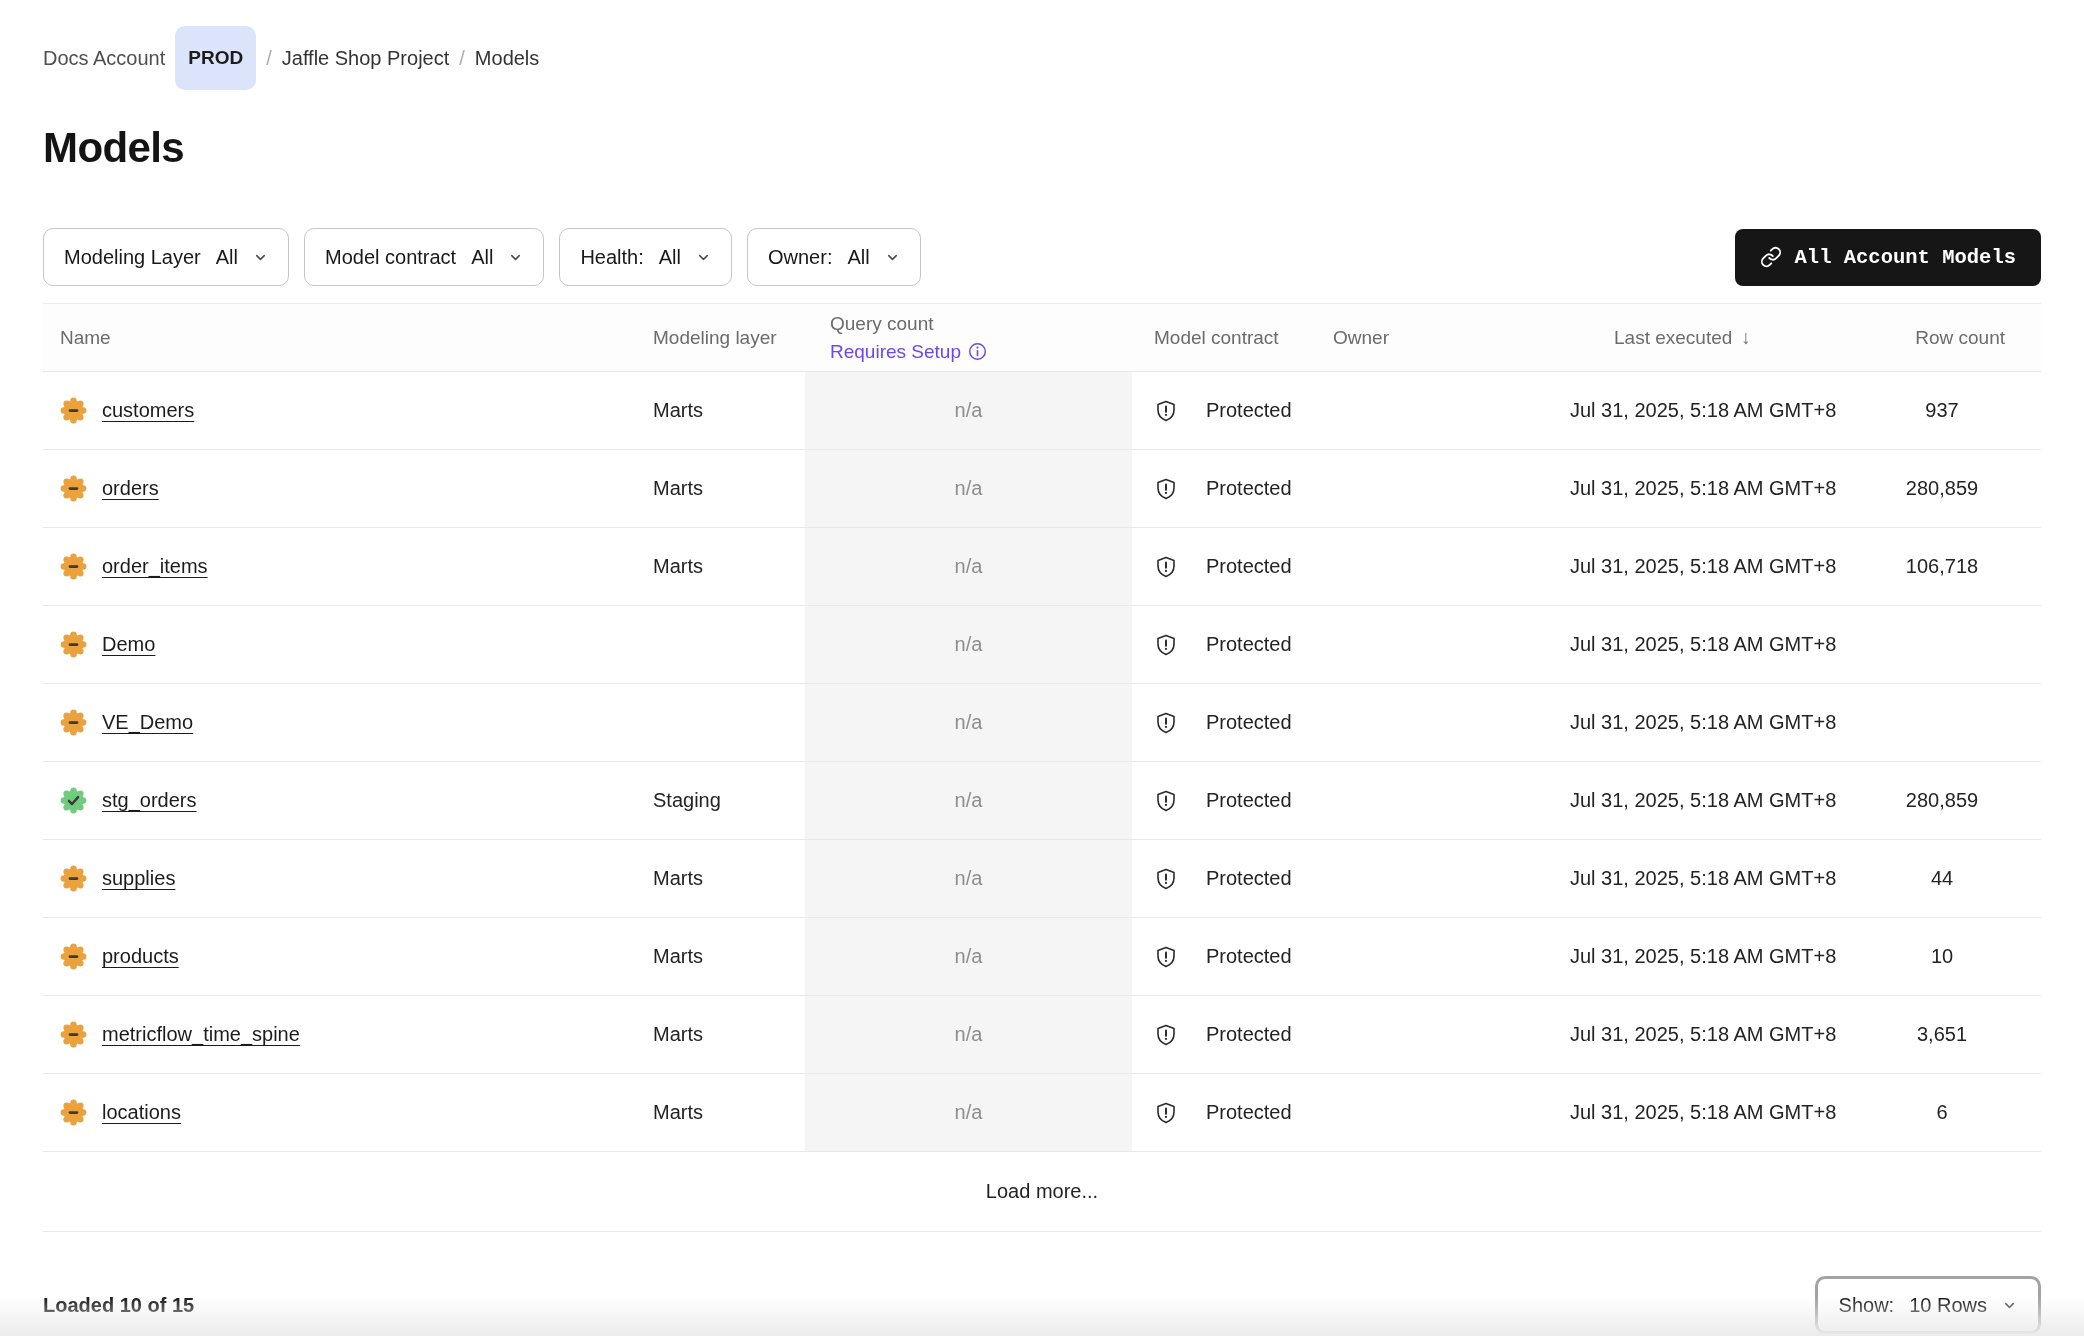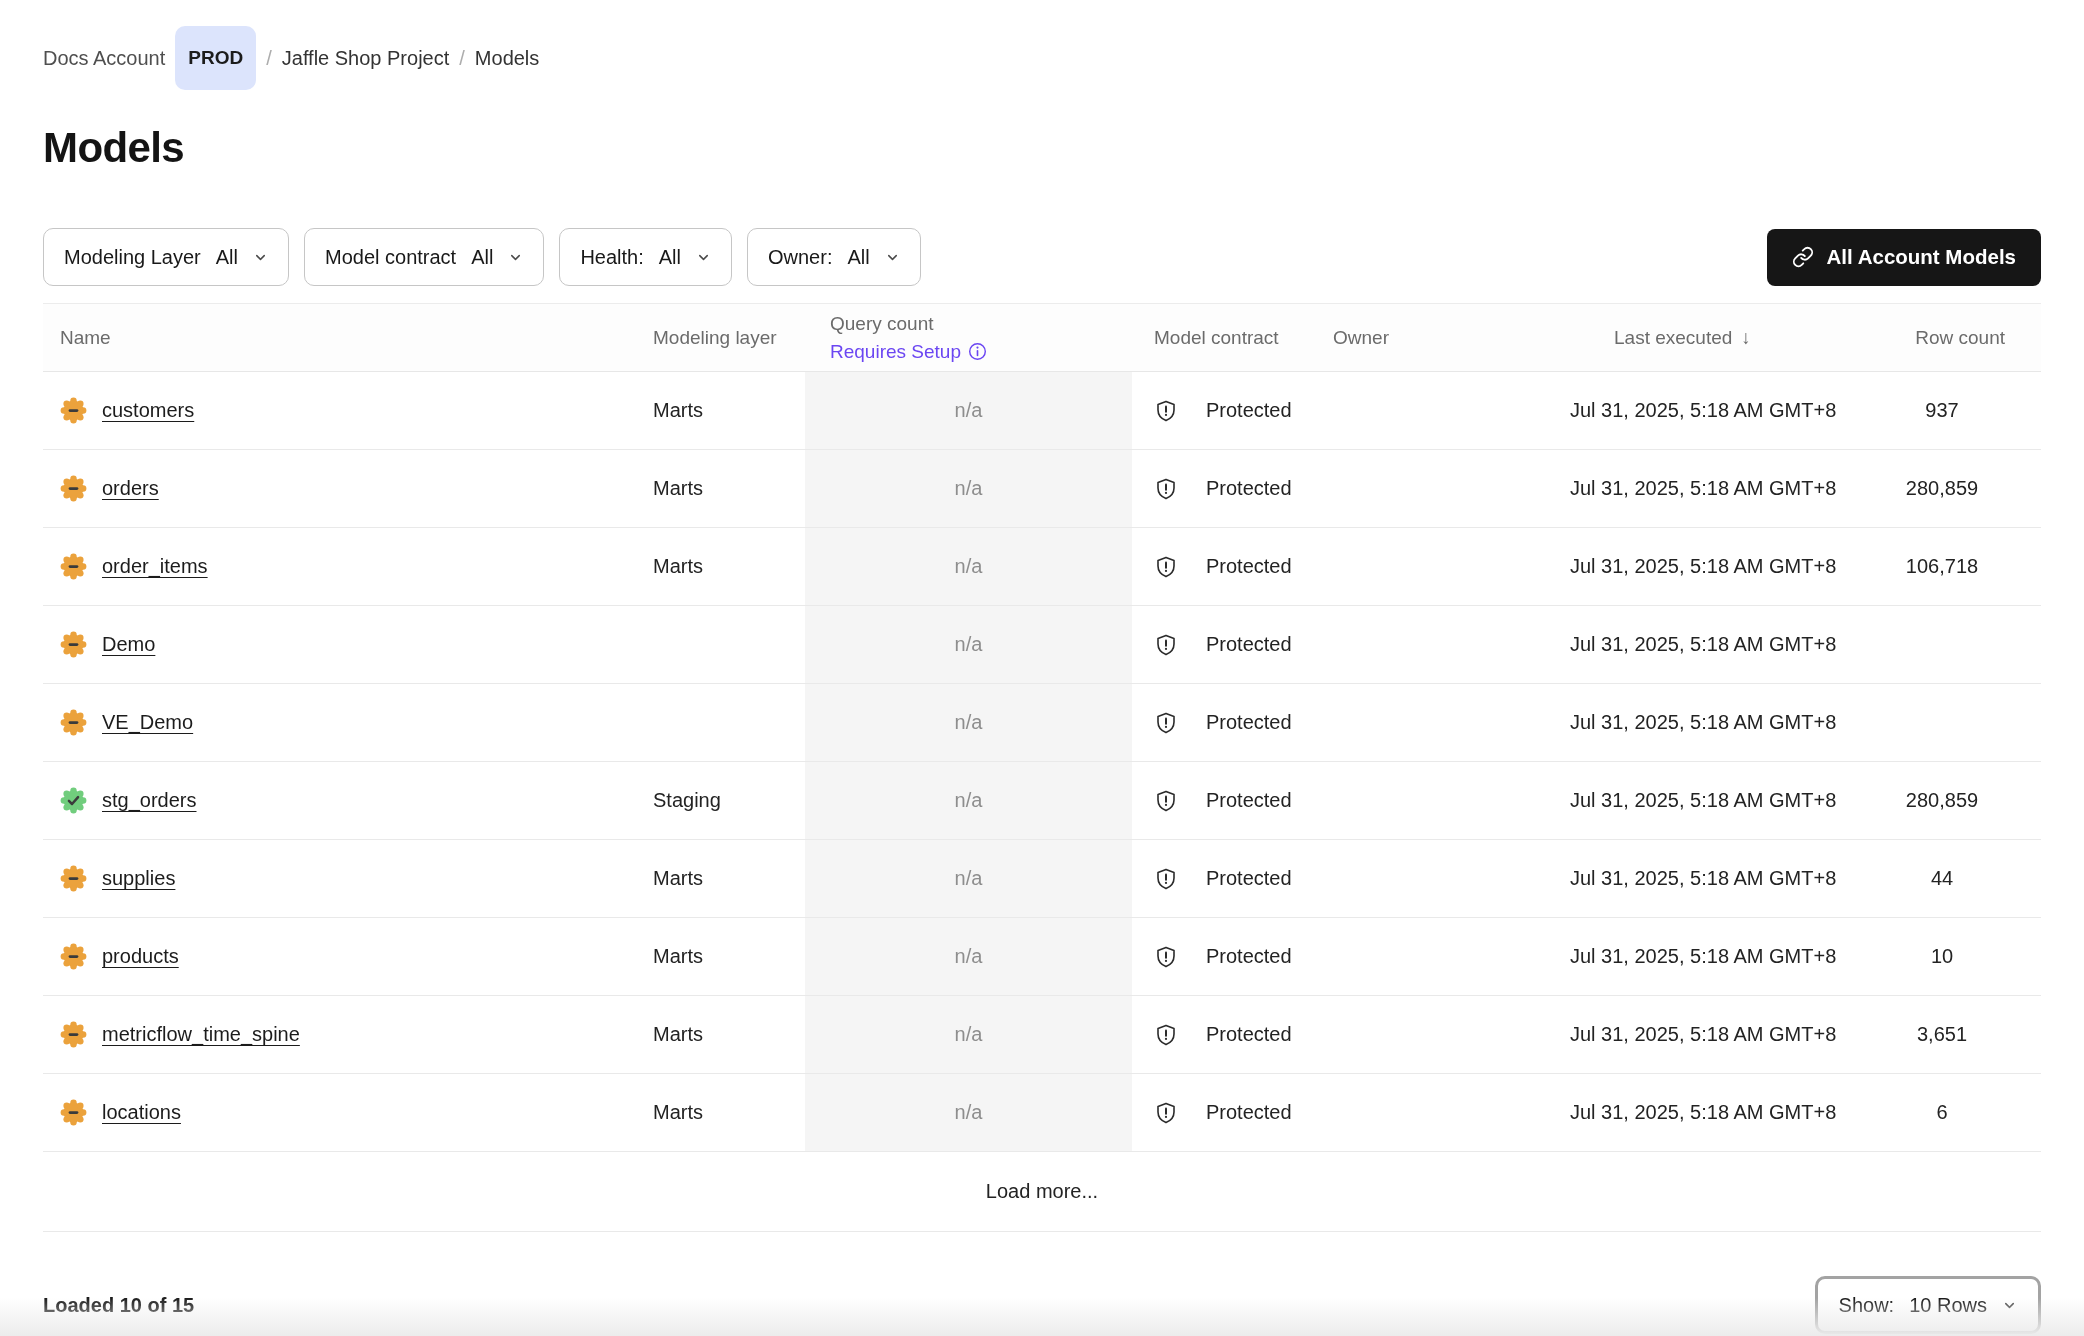--- a/index.html
+++ b/index.html
@@ -25,21 +25,21 @@
 
   
   .toolbar { margin-top:56px; display:flex; align-items:center; justify-content:space-between; }
   .filters { display:flex; gap:15px; }
   .filter-btn { display:flex; align-items:center; gap:15px; height:58px; padding:0 20px;
     border:1px solid #c6c6c6; border-radius:10px; background:#fff; font-size:20px; cursor:pointer; }
   .filter-btn .flabel { font-weight:500; color:#191919; white-space:nowrap; }
   .filter-btn .fvalue { color:#191919; }
   .chev svg { display:block; }
   .dark-btn { display:flex; align-items:center; gap:13px; height:57px; padding:0 25px;
-    background:var(--dark-btn); color:#fff; border:none; border-radius:8px; font-size:20.5px; font-weight:600; cursor:pointer; }
+    background:var(--dark-btn); color:#fff; border:none; border-radius:8px; font-size:20.5px; font-weight:600; cursor:pointer;font-family:Liberation Mono, monospace; }
   .dark-btn svg { display:block; }
 
   
   .table { margin-top:17px; }
   .thead, .trow { display:grid; grid-template-columns:1fr 160px 327px 196px 237px 290px 186px; align-items:center; }
   .thead { border-top:1px solid #ececec; border-bottom:1px solid #e7e7e7; min-height:63px; color:#6b6b6b; font-size:19px; background:#fdfdfd; }
   .th-name { padding-left:17px; }
   .th-layer { padding-left:8px; }
   .th-query { padding-left:25px; line-height:1.45; padding-top:6px; padding-bottom:6px; }
   .rq-link { color:var(--accent); display:flex; align-items:center; gap:7px; cursor:pointer; }

